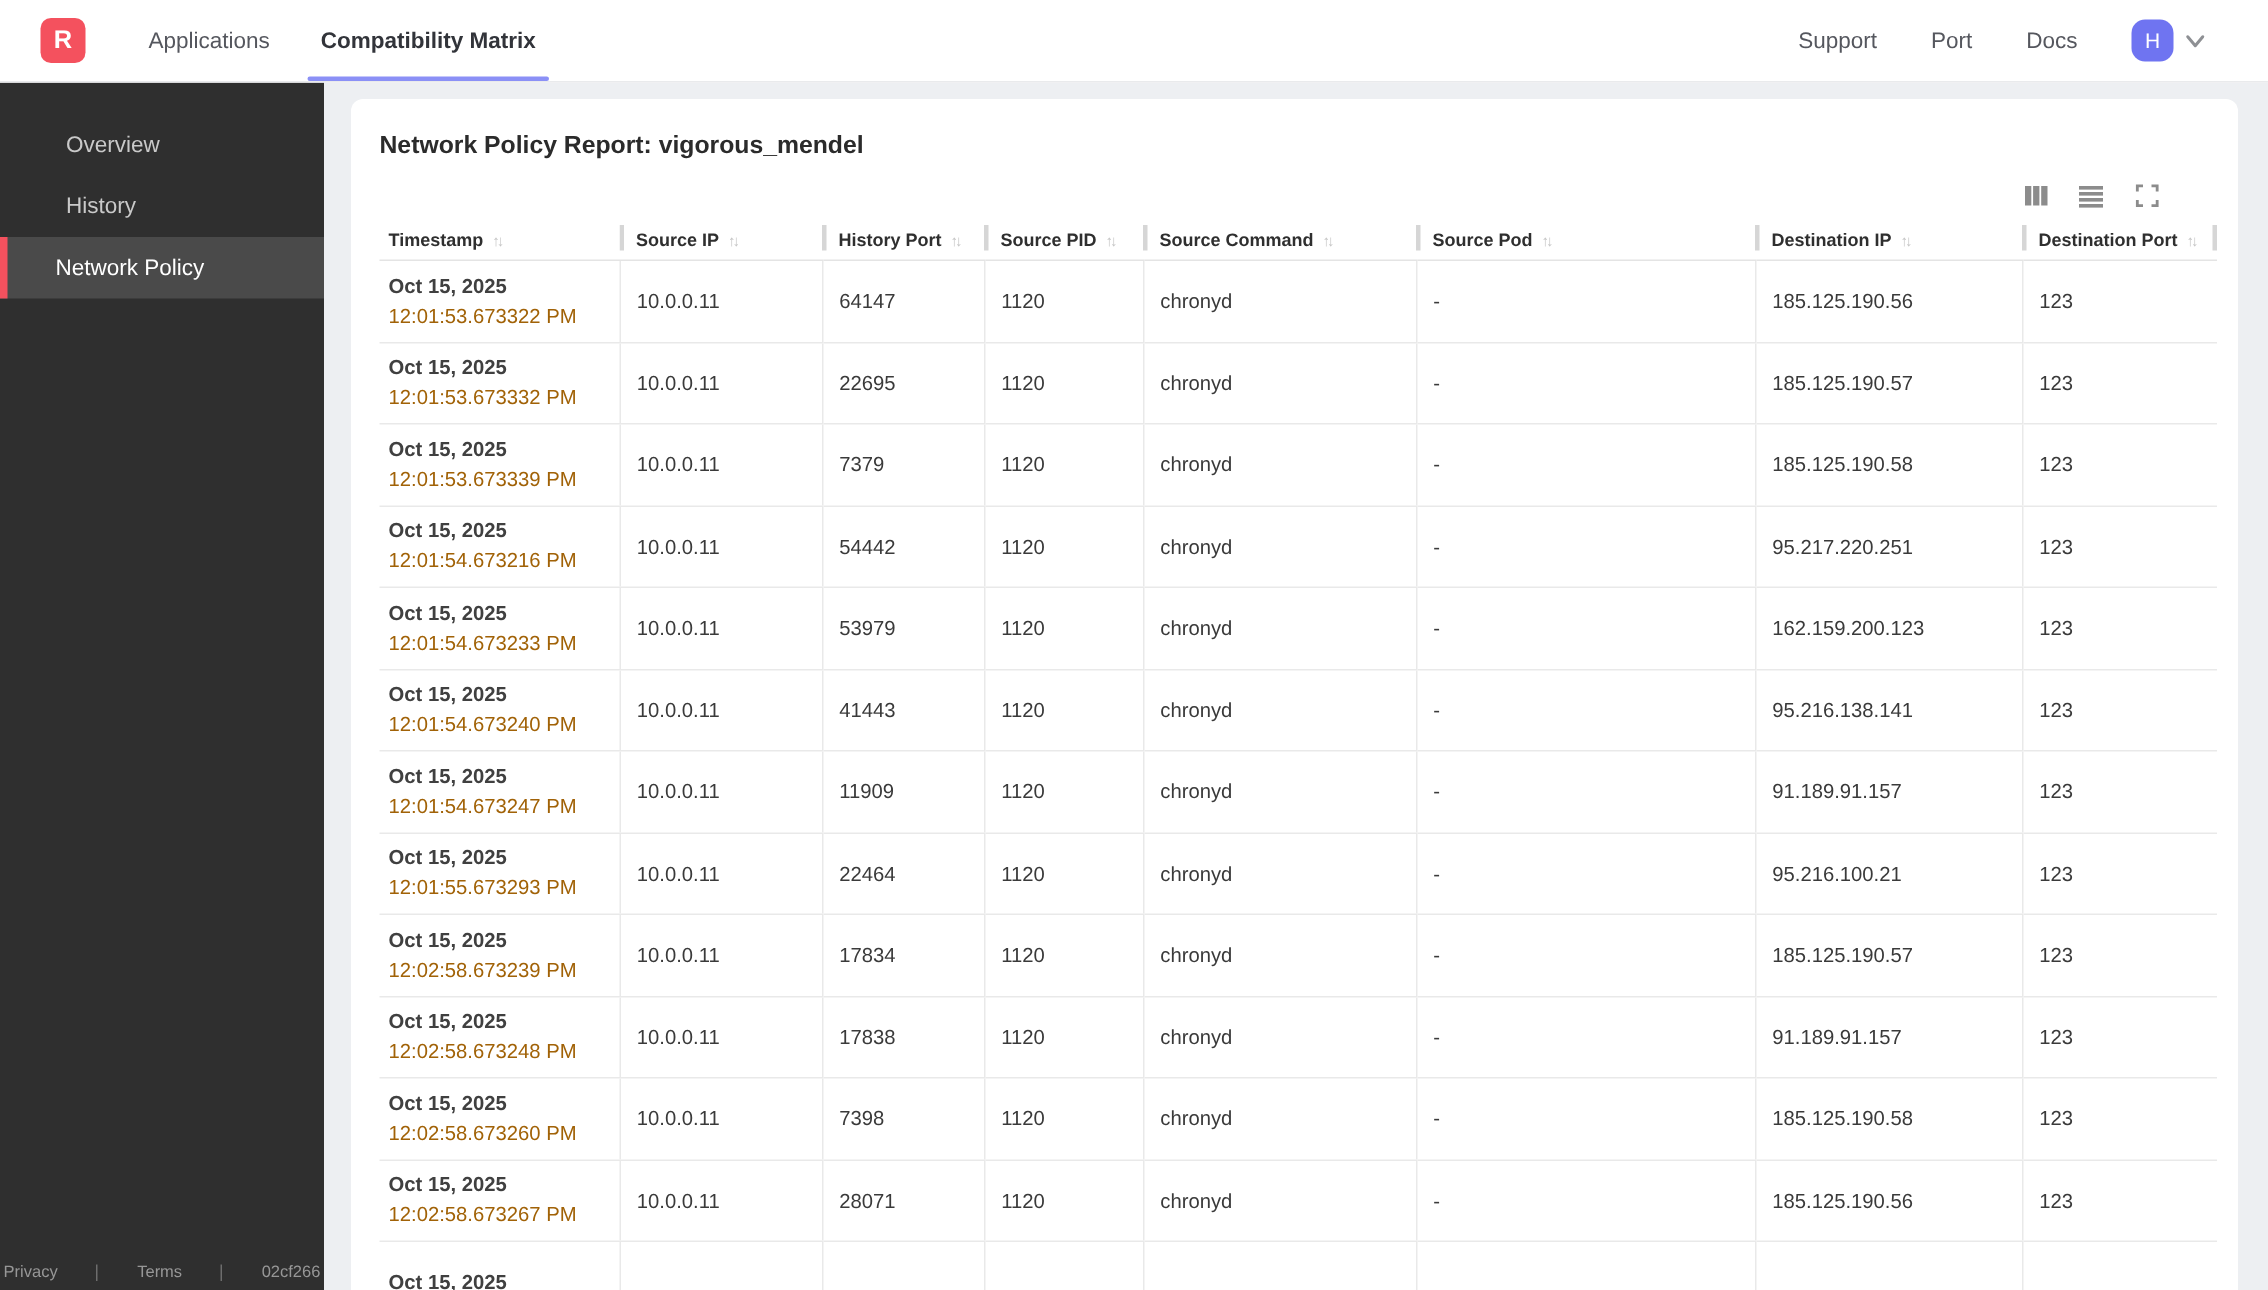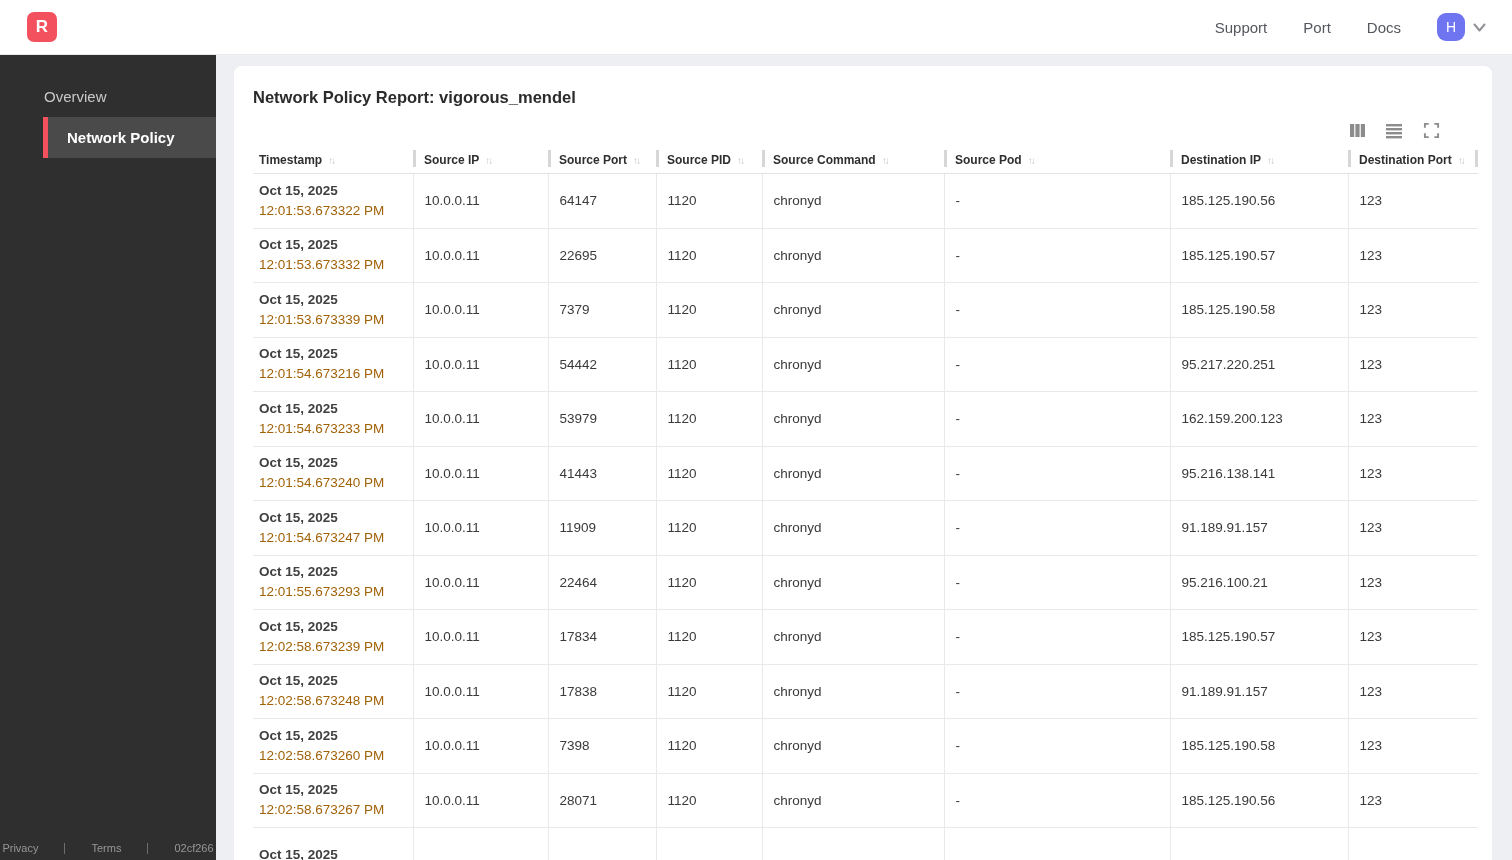--- a/index.html
+++ b/index.html
@@ -5,31 +5,31 @@
   * { margin:0; padding:0; box-sizing:border-box; }
   html,body { width:1512px; height:860px; overflow:hidden; font-family:"Liberation Sans", sans-serif; background:#edeff2; }
 
   
   .topnav { position:relative; height:55px; background:#ffffff; border-bottom:1px solid #e9eaec; display:flex; align-items:center; z-index:5; }
   .logo { width:30px; height:30px; margin-left:27px; border-radius:7px; background:#f4515e; color:#fff; font-weight:bold; font-size:17px; display:flex; align-items:center; justify-content:center; }
   .nav-tabs { display:flex; align-items:stretch; height:100%; margin-left:33px; }
   .nav-tab { position:relative; display:flex; align-items:center; padding:0 9px; margin-right:16px; font-size:15px; color:#55575e; cursor:pointer; }
   .nav-tab.active { color:#32343a; font-weight:bold; }
   .nav-tab.active::after { content:""; position:absolute; left:0; right:0; bottom:0; height:3px; background:#8b90f6; border-radius:2px; }
-  .nav-right { margin-left:auto; display:flex; align-items:center; gap:36px; padding-right:25px; }
+  .nav-right { margin-left:auto; display:flex; align-items:center; gap:36px; padding-right:41px; }
   .nav-link { font-size:15px; color:#55575e; cursor:pointer; }
   .user-wrap { display:flex; align-items:center; gap:7px; }
   .avatar { width:28px; height:28px; border-radius:9px; background:#6f74f1; color:#fff; font-size:14px; display:flex; align-items:center; justify-content:center; cursor:pointer; }
   .chev { display:flex; align-items:center; cursor:pointer; }
 
   
   .shell { display:flex; height:805px; }
   .sidebar { position:relative; width:216px; background:#2f2f2f; flex:none; padding-top:21px; }
   .side-item { height:41px; display:flex; align-items:center; padding-left:44px; font-size:15px; color:#c9c9c9; cursor:pointer; border-left:5px solid transparent; }
-  .side-item.active { background:#4a4a4a; border-left-color:#f4515e; color:#ffffff; font-weight:bold; padding-left:19px;margin-left:43px; }
+  .side-item.active { background:#4a4a4a; border-left-color:#f4515e; color:#ffffff; font-weight:normal; padding-left:32px; }
   .side-item.active ~ .side-item, .side-item { border-left-width:0; }
   .side-item.active { border-left-width:5px; }
   .side-footer { position:absolute; bottom:6px; left:0; width:216px; display:flex; align-items:center; justify-content:center; gap:26px; font-size:11px; color:#979797; }
   .side-footer .sep { width:1px; height:11px; background:#6d6d6d; }
   .side-footer span { cursor:default; }
   .side-footer .lnk { cursor:pointer; }
 
   
   .main { flex:1; padding:11px 20px 0 18px; }
   .card { background:#ffffff; border-radius:8px 8px 0 0; height:100%; padding:22px 14px 0 19px; }
@@ -47,39 +47,44 @@
   tbody td { height:54.5px; font-size:13.5px; color:#3a3a3a; padding:0 8px 0 11px; border-bottom:1px solid #e9e9e9; border-left:1px solid #e9e9e9; white-space:nowrap; overflow:hidden; vertical-align:middle; }
   tbody td.ts-cell { border-left:none; padding-left:6px; }
   .ts-date { font-weight:bold; color:#404040; line-height:20px; }
   .ts-time { color:#a16207; line-height:20px; }
 </style>
 </head>
 <body>
 
 <div class="topnav">
   <div class="logo">R</div>
+  <div class="nav-tabs">
+    <div class="nav-tab">Applications</div>
+    <div class="nav-tab active">Compatibility Matrix</div>
+  </div>
   <div class="nav-right">
     <span class="nav-link">Support</span>
     <span class="nav-link">Port</span>
     <span class="nav-link">Docs</span>
     <div class="user-wrap">
       <div class="avatar">H</div>
       <span class="chev">
         <svg width="15" height="15" viewBox="0 0 15 15">
             <polyline points="2.5,4.5 7.5,10.5 12.5,4.5" fill="none" stroke="#8e9094" stroke-width="2" stroke-linecap="round" stroke-linejoin="round"></polyline>
           </svg>
       </span>
     </div>
   </div>
 </div>
 
 <div class="shell">
 
   <div class="sidebar">
     <div class="side-item">Overview</div>
+    <div class="side-item">History</div>
     <div class="side-item active">Network Policy</div>
     <div class="side-footer">
       <span class="lnk">Privacy</span>
       <span class="sep"></span>
       <span class="lnk">Terms</span>
       <span class="sep"></span>
       <span>02cf266</span>
     </div>
   </div>
 
@@ -121,21 +126,21 @@
             <col style="width:106px">
             <col style="width:182px">
             <col style="width:226px">
             <col style="width:178px">
             <col>
         </colgroup>
         <thead>
           <tr>
               <th class="first"><span>Timestamp</span><span class="sort">↑↓</span></th>
               <th><span>Source IP</span><span class="sort">↑↓</span></th>
-              <th><span>Source Port</span><span class="sort">↑↓</span></th>
+              <th><span>History Port</span><span class="sort">↑↓</span></th>
               <th><span>Source PID</span><span class="sort">↑↓</span></th>
               <th><span>Source Command</span><span class="sort">↑↓</span></th>
               <th><span>Source Pod</span><span class="sort">↑↓</span></th>
               <th><span>Destination IP</span><span class="sort">↑↓</span></th>
               <th class="last"><span>Destination Port</span><span class="sort">↑↓</span></th>
             </tr>
         </thead>
         <tbody>
             <tr>
               <td class="ts-cell">

